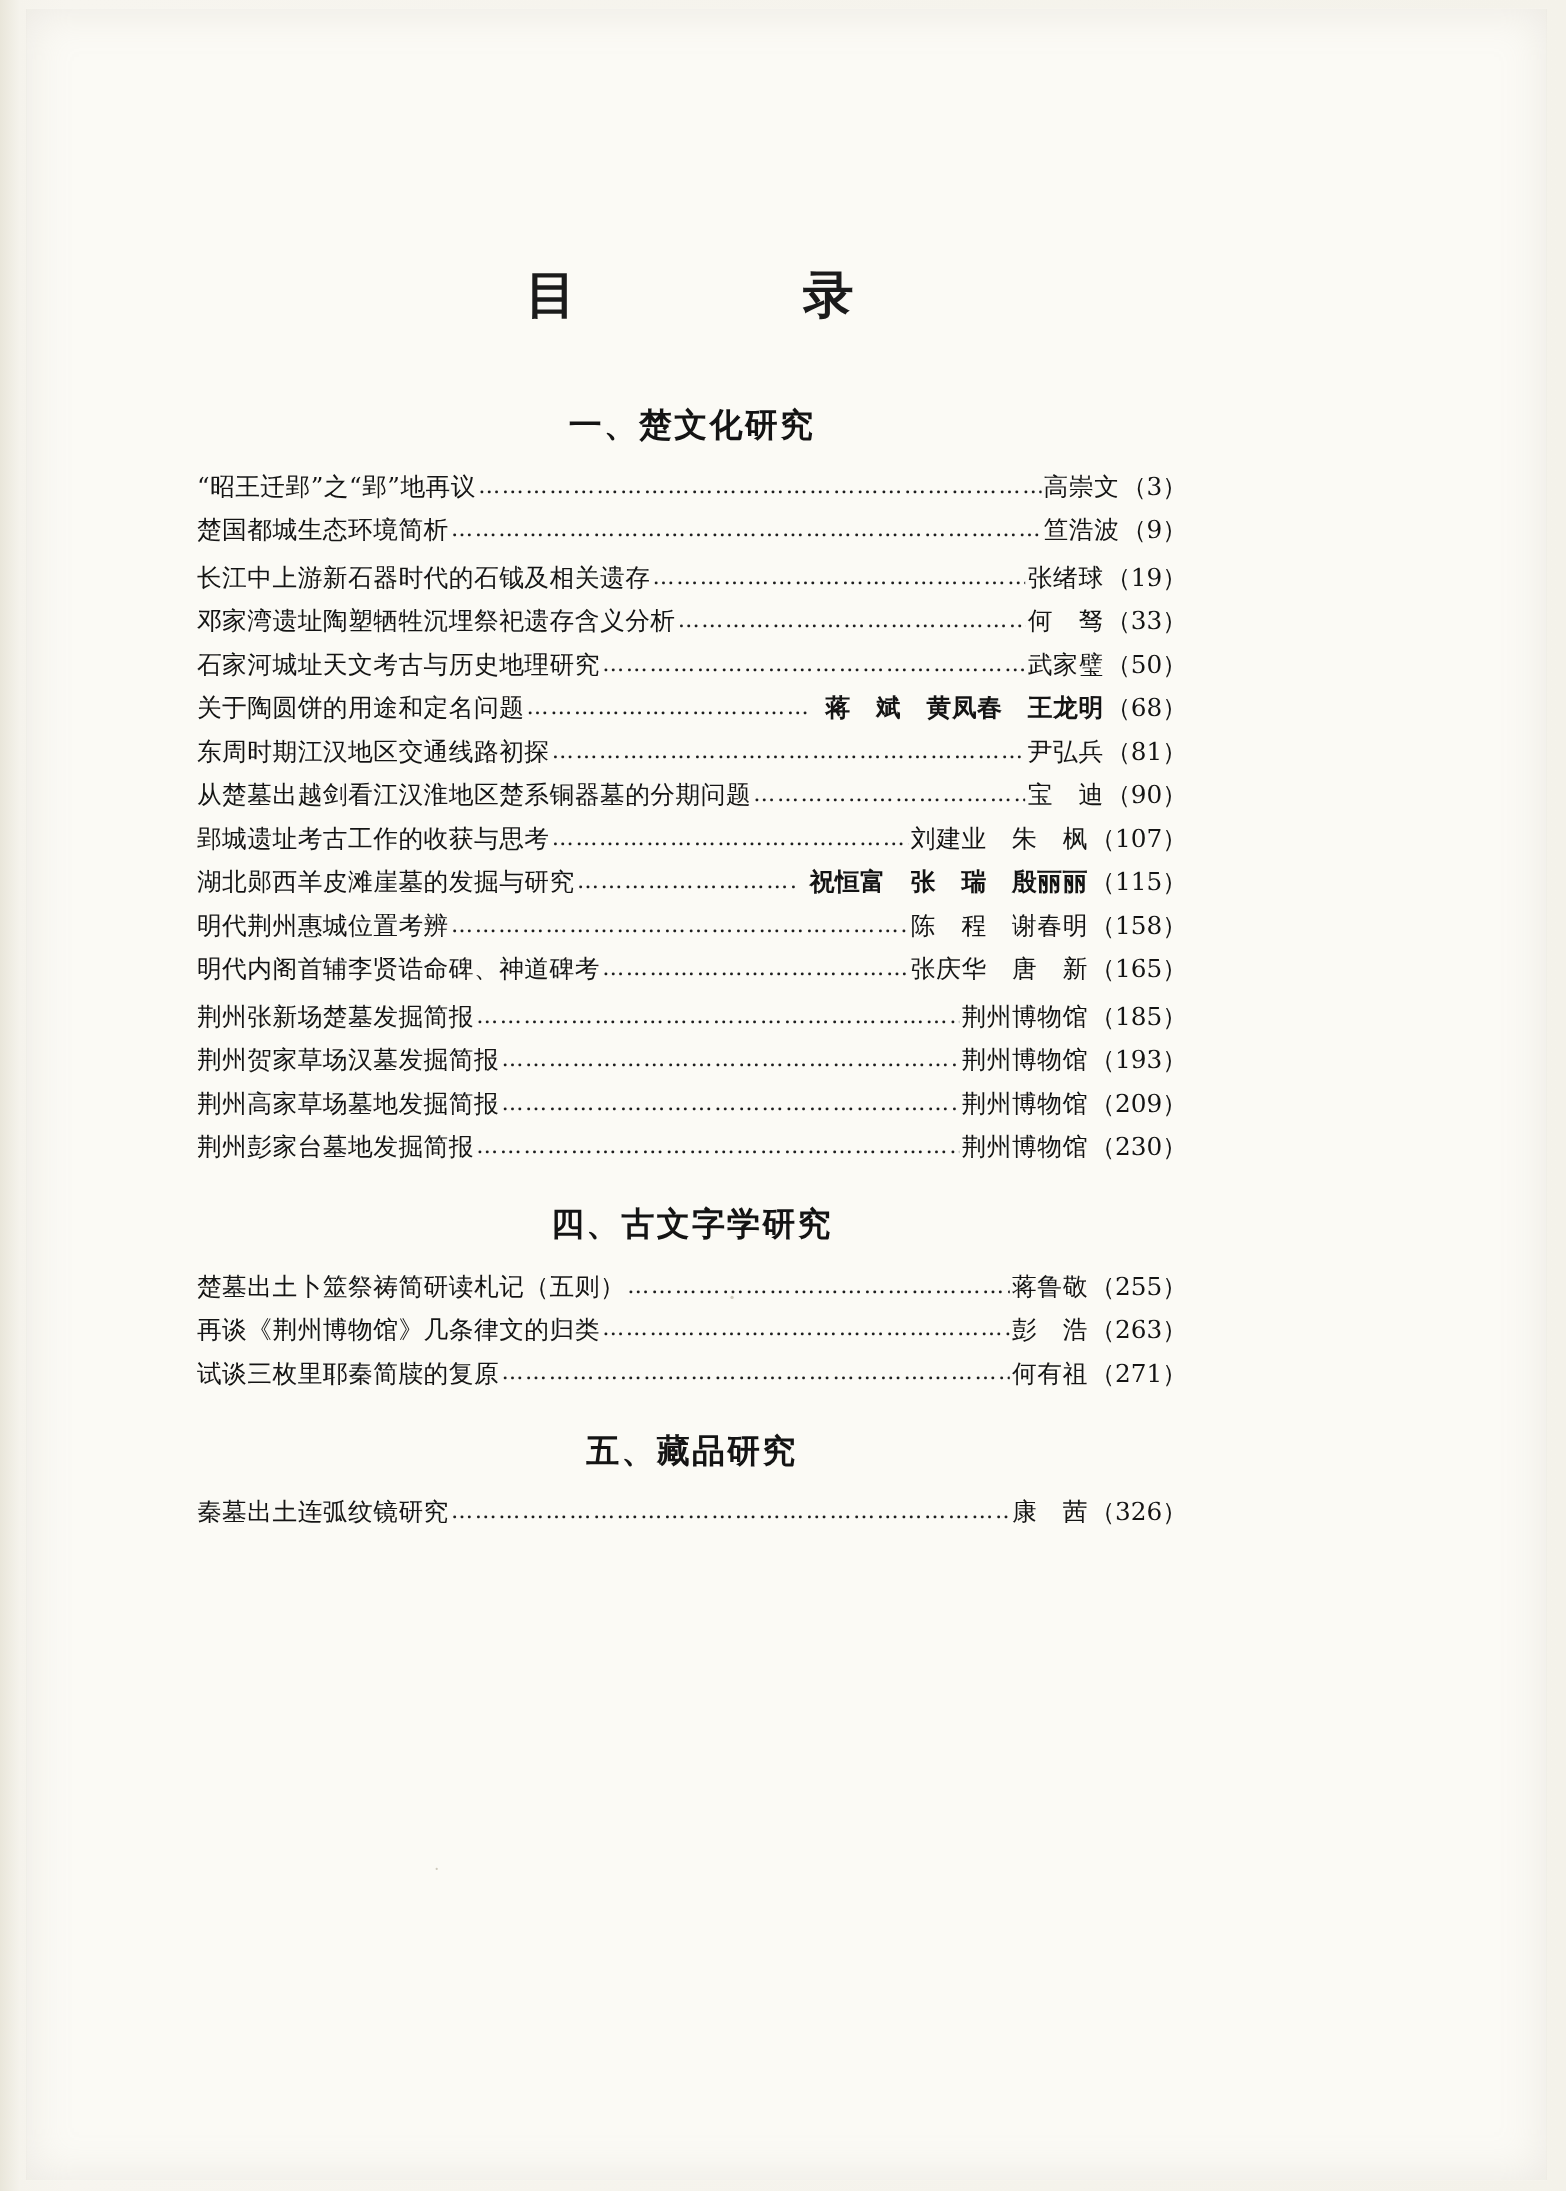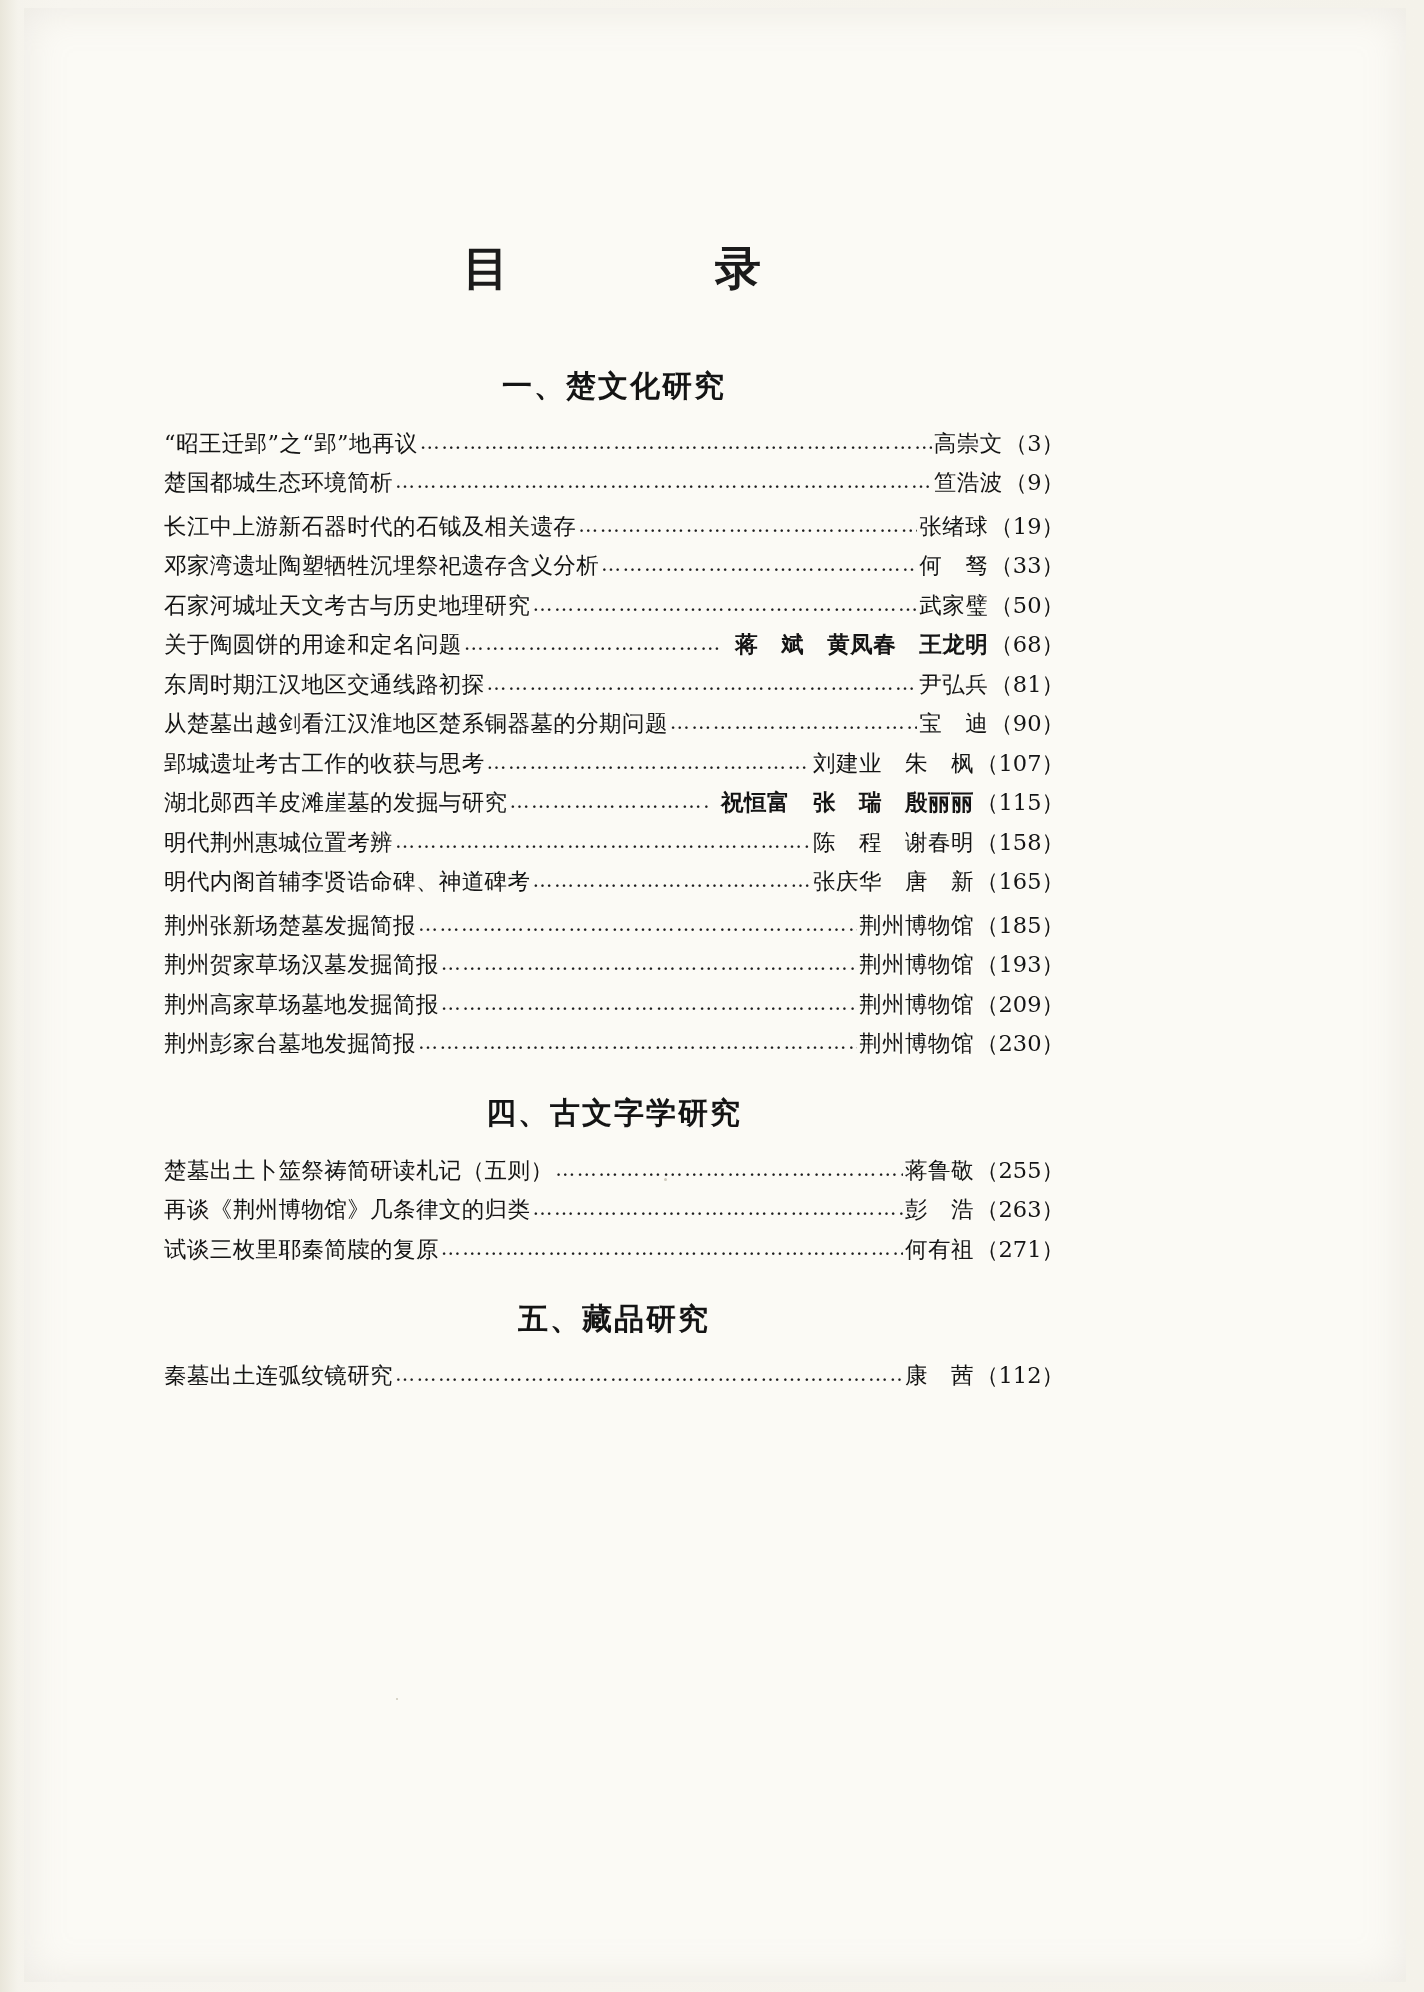--- a/index.html
+++ b/index.html
@@ -25,21 +25,21 @@
     position: absolute;
     left: 24px;
     top: 8px;
     right: 18px;
     bottom: 10px;
     background: #fbfaf5;
     box-shadow: inset 0 0 40px rgba(190,185,170,0.25);
   }
   .content {
     position: absolute;
-    left: 140px;
+    left: 155px;
     top: 230px;
     width: 900px;
   }
   .doc-title {
     text-align: center;
     font-size: 46px;
     font-weight: bold;
     letter-spacing: 38px;
     color: #1b1b1b;
     margin: 0 0 66px 0;
@@ -243,19 +243,19 @@
           <span class="page-no">（271）</span>
         </div>
       </div>
 
       <div class="sec-group">
         <div class="section-heading">五、藏品研究</div>
         <div class="entry">
           <span class="title">秦墓出土连弧纹镜研究</span>
           <span class="leader">……………………………………………………………………………………………………………………………</span>
           <span class="authors">康　茜</span>
-          <span class="page-no">（112）</span>
+          <span class="page-no">（326）</span>
         </div>
       </div>
 
     </div>
   </div>
 </div>
 
 </body></html>

